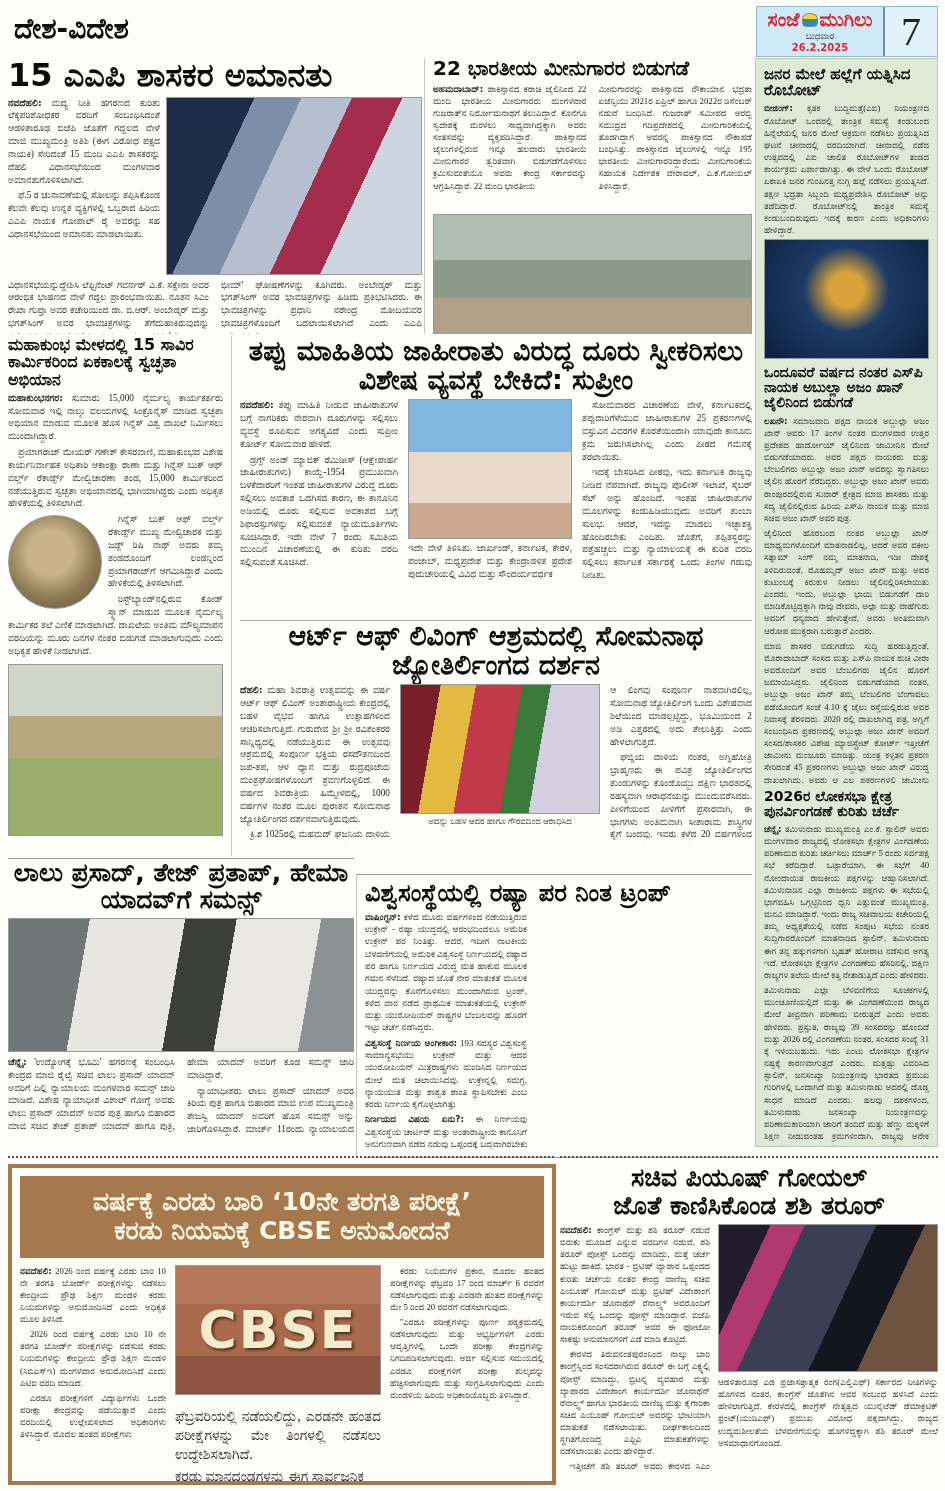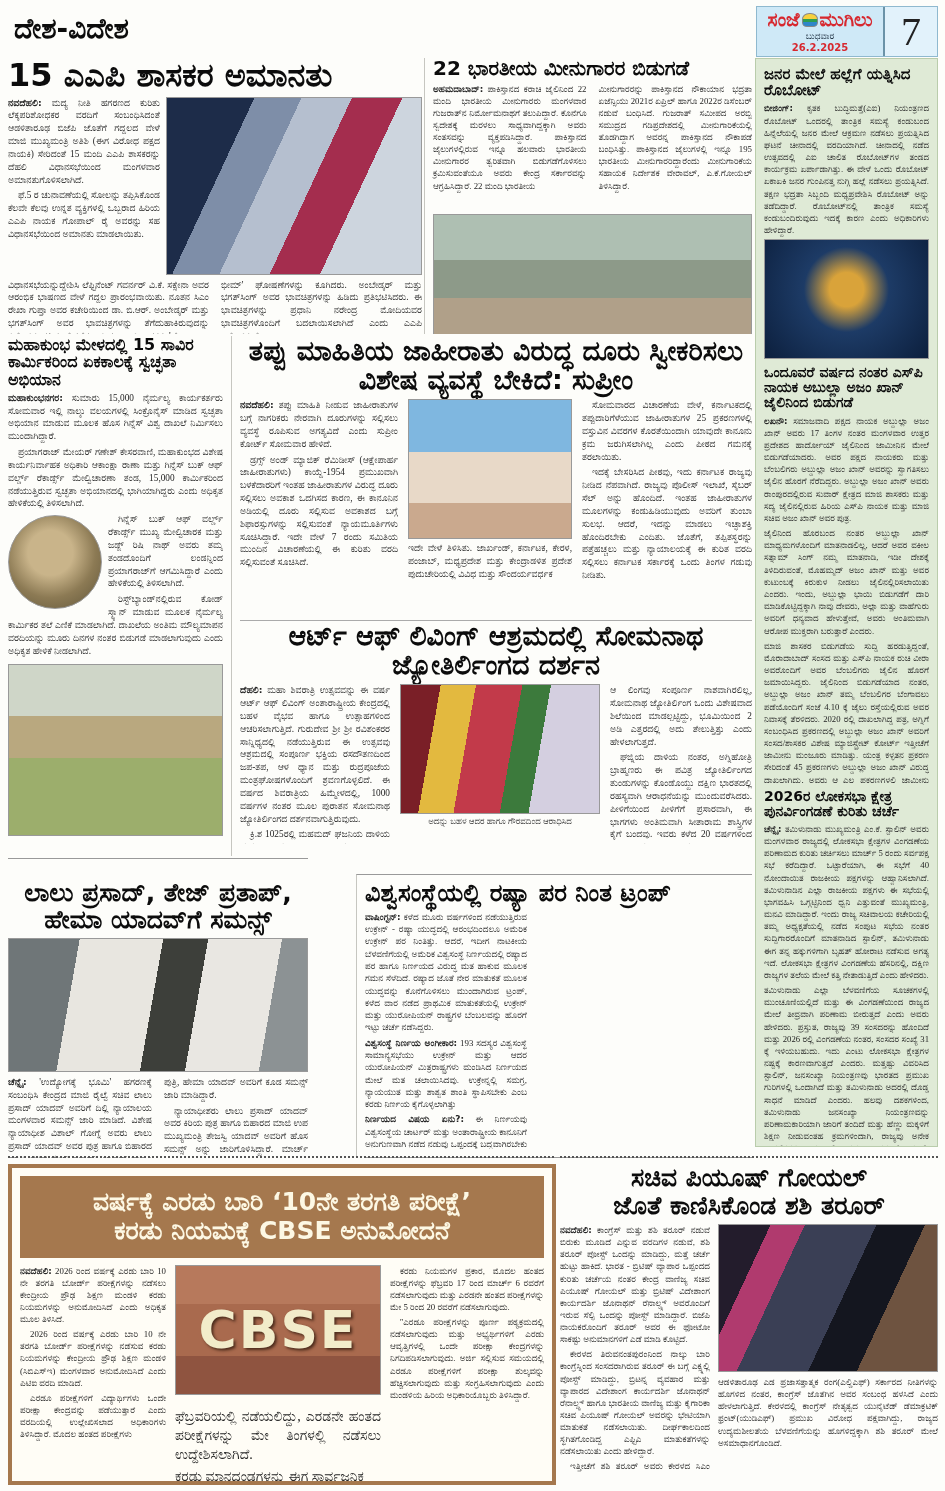--- a/index.html
+++ b/index.html
@@ -174,21 +174,21 @@
         <div class="photo ph-aol" style="height:128px;"></div>
         <div class="caption">ಅದನ್ನು ಬಹಳ ಆದರ ಹಾಗೂ ಗೌರವದಿಂದ ಆರಾಧಿಸಿದ</div>
       </div>
       <div class="body-text" style="flex:1;height:160px;overflow:hidden;">
         <p class="noind">ಆ ಲಿಂಗವು ಸಂಪೂರ್ಣ ನಾಶವಾಗಿರಲಿಲ್ಲ, ಸೋಮನಾಥ ಜ್ಯೋತಿರ್ಲಿಂಗ ಒಂದು ವಿಶೇಷವಾದ ಶಿಲೆಯಿಂದ ಮಾಡಲ್ಪಟ್ಟಿದ್ದು, ಭೂಮಿಯಿಂದ 2 ಅಡಿ ಎತ್ತರದಲ್ಲಿ ಅದು ತೇಲುತ್ತಿತ್ತು ಎಂದು ಹೇಳಲಾಗುತ್ತದೆ.</p>
         <p>ಘಜ್ನಿಯ ದಾಳಿಯ ನಂತರ, ಅಗ್ನಿಹೋತ್ರಿ ಬ್ರಾಹ್ಮಣರು ಈ ಪವಿತ್ರ ಜ್ಯೋತಿರ್ಲಿಂಗದ ತುಂಡುಗಳನ್ನು ಕೊಂಡೊಯ್ದು ದಕ್ಷಿಣ ಭಾರತದಲ್ಲಿ ರಹಸ್ಯವಾಗಿ ಆರಾಧನೆಯನ್ನು ಮುಂದುವರೆಸಿದರು. ಪೀಳಿಗೆಯಿಂದ ಪೀಳಿಗೆಗೆ ಪ್ರಸಾರವಾಗಿ, ಈ ಭಾಗಗಳು ಅಂತಿಮವಾಗಿ ಸೀತಾರಾಮ ಶಾಸ್ತ್ರಿಗಳ ಕೈಗೆ ಬಂದವು. ಇವರು ಕಳೆದ 20 ವರ್ಷಗಳಿಂದ ಇದರ ಪೂಜೆ ಮಾಡುತ್ತಿದ್ದಾರೆ.</p>
       </div>
     </div>
   </div>
 
-  <div class="abs" style="left:8px;top:858px;width:300px;height:300px;border-top:1px solid #999;padding-top:20px;">
+  <div class="abs" style="left:8px;top:858px;width:346px;height:300px;border-top:1px solid #999;padding-top:0;">
     <div class="headline" style="font-size:25px;text-align:center;margin-bottom:5px;">ಲಾಲು ಪ್ರಸಾದ್, ತೇಜ್ ಪ್ರತಾಪ್, ಹೇಮಾ ಯಾದವ್‌ಗೆ ಸಮನ್ಸ್</div>
     <div class="photo ph-lalu" style="height:132px;"></div>
     <div class="body-text cols2" style="margin-top:4px;height:96px;">
       <p class="noind"><span class="dateline">ಚೆನ್ನೈ:</span>
         <span>'ಉದ್ಯೋಗಕ್ಕೆ ಭೂಮಿ' ಹಗರಣಕ್ಕೆ ಸಂಬಂಧಿಸಿ ಕೇಂದ್ರದ ಮಾಜಿ ರೈಲ್ವೆ ಸಚಿವ ಲಾಲು ಪ್ರಸಾದ್ ಯಾದವ್ ಅವರಿಗೆ ದಿಲ್ಲಿ ನ್ಯಾಯಾಲಯ ಮಂಗಳವಾರ ಸಮನ್ಸ್ ಜಾರಿ ಮಾಡಿದೆ. ವಿಶೇಷ ನ್ಯಾಯಾಧೀಶ ವಿಶಾಲ್ ಗೋಗ್ನೆ ಅವರು ಲಾಲು ಪ್ರಸಾದ್ ಯಾದವ್ ಅವರ ಪುತ್ರ ಹಾಗೂ ಬಿಹಾರದ ಮಾಜಿ ಸಚಿವ ತೇಜ್ ಪ್ರತಾಪ್ ಯಾದವ್ ಹಾಗೂ ಪುತ್ರಿ, ಹೇಮಾ ಯಾದವ್ ಅವರಿಗೆ ಕೂಡ ಸಮನ್ಸ್ ಜಾರಿ ಮಾಡಿದ್ದಾರೆ.</span></p>
       <p>ನ್ಯಾಯಾಧೀಶರು ಲಾಲು ಪ್ರಸಾದ್ ಯಾದವ್ ಅವರ ಕಿರಿಯ ಪುತ್ರ ಹಾಗೂ ಬಿಹಾರದ ಮಾಜಿ ಉಪ ಮುಖ್ಯಮಂತ್ರಿ ತೇಜಸ್ವಿ ಯಾದವ್ ಅವರಿಗೆ ಹೊಸ ಸಮನ್ಸ್ ಅನ್ನು ಜಾರಿಗೊಳಿಸಿದ್ದಾರೆ. ಮಾರ್ಚ್ 11ರಂದು ನ್ಯಾಯಾಲಯದ ಮುಂದೆ ವಿಚಾರಣೆಗೆ ಹಾಜರಾಗುವಂತೆ ಆರೋಪಿಗಳಿಗೆ ಅವರು ನಿರ್ದೇಶಿಸಿದ್ದಾರೆ.</p>
     </div>
   </div>
 
   <div class="abs vrule" style="left:356px;top:874px;width:396px;height:284px;border-top:1px solid #999;padding:6px 0 0 8px;">

